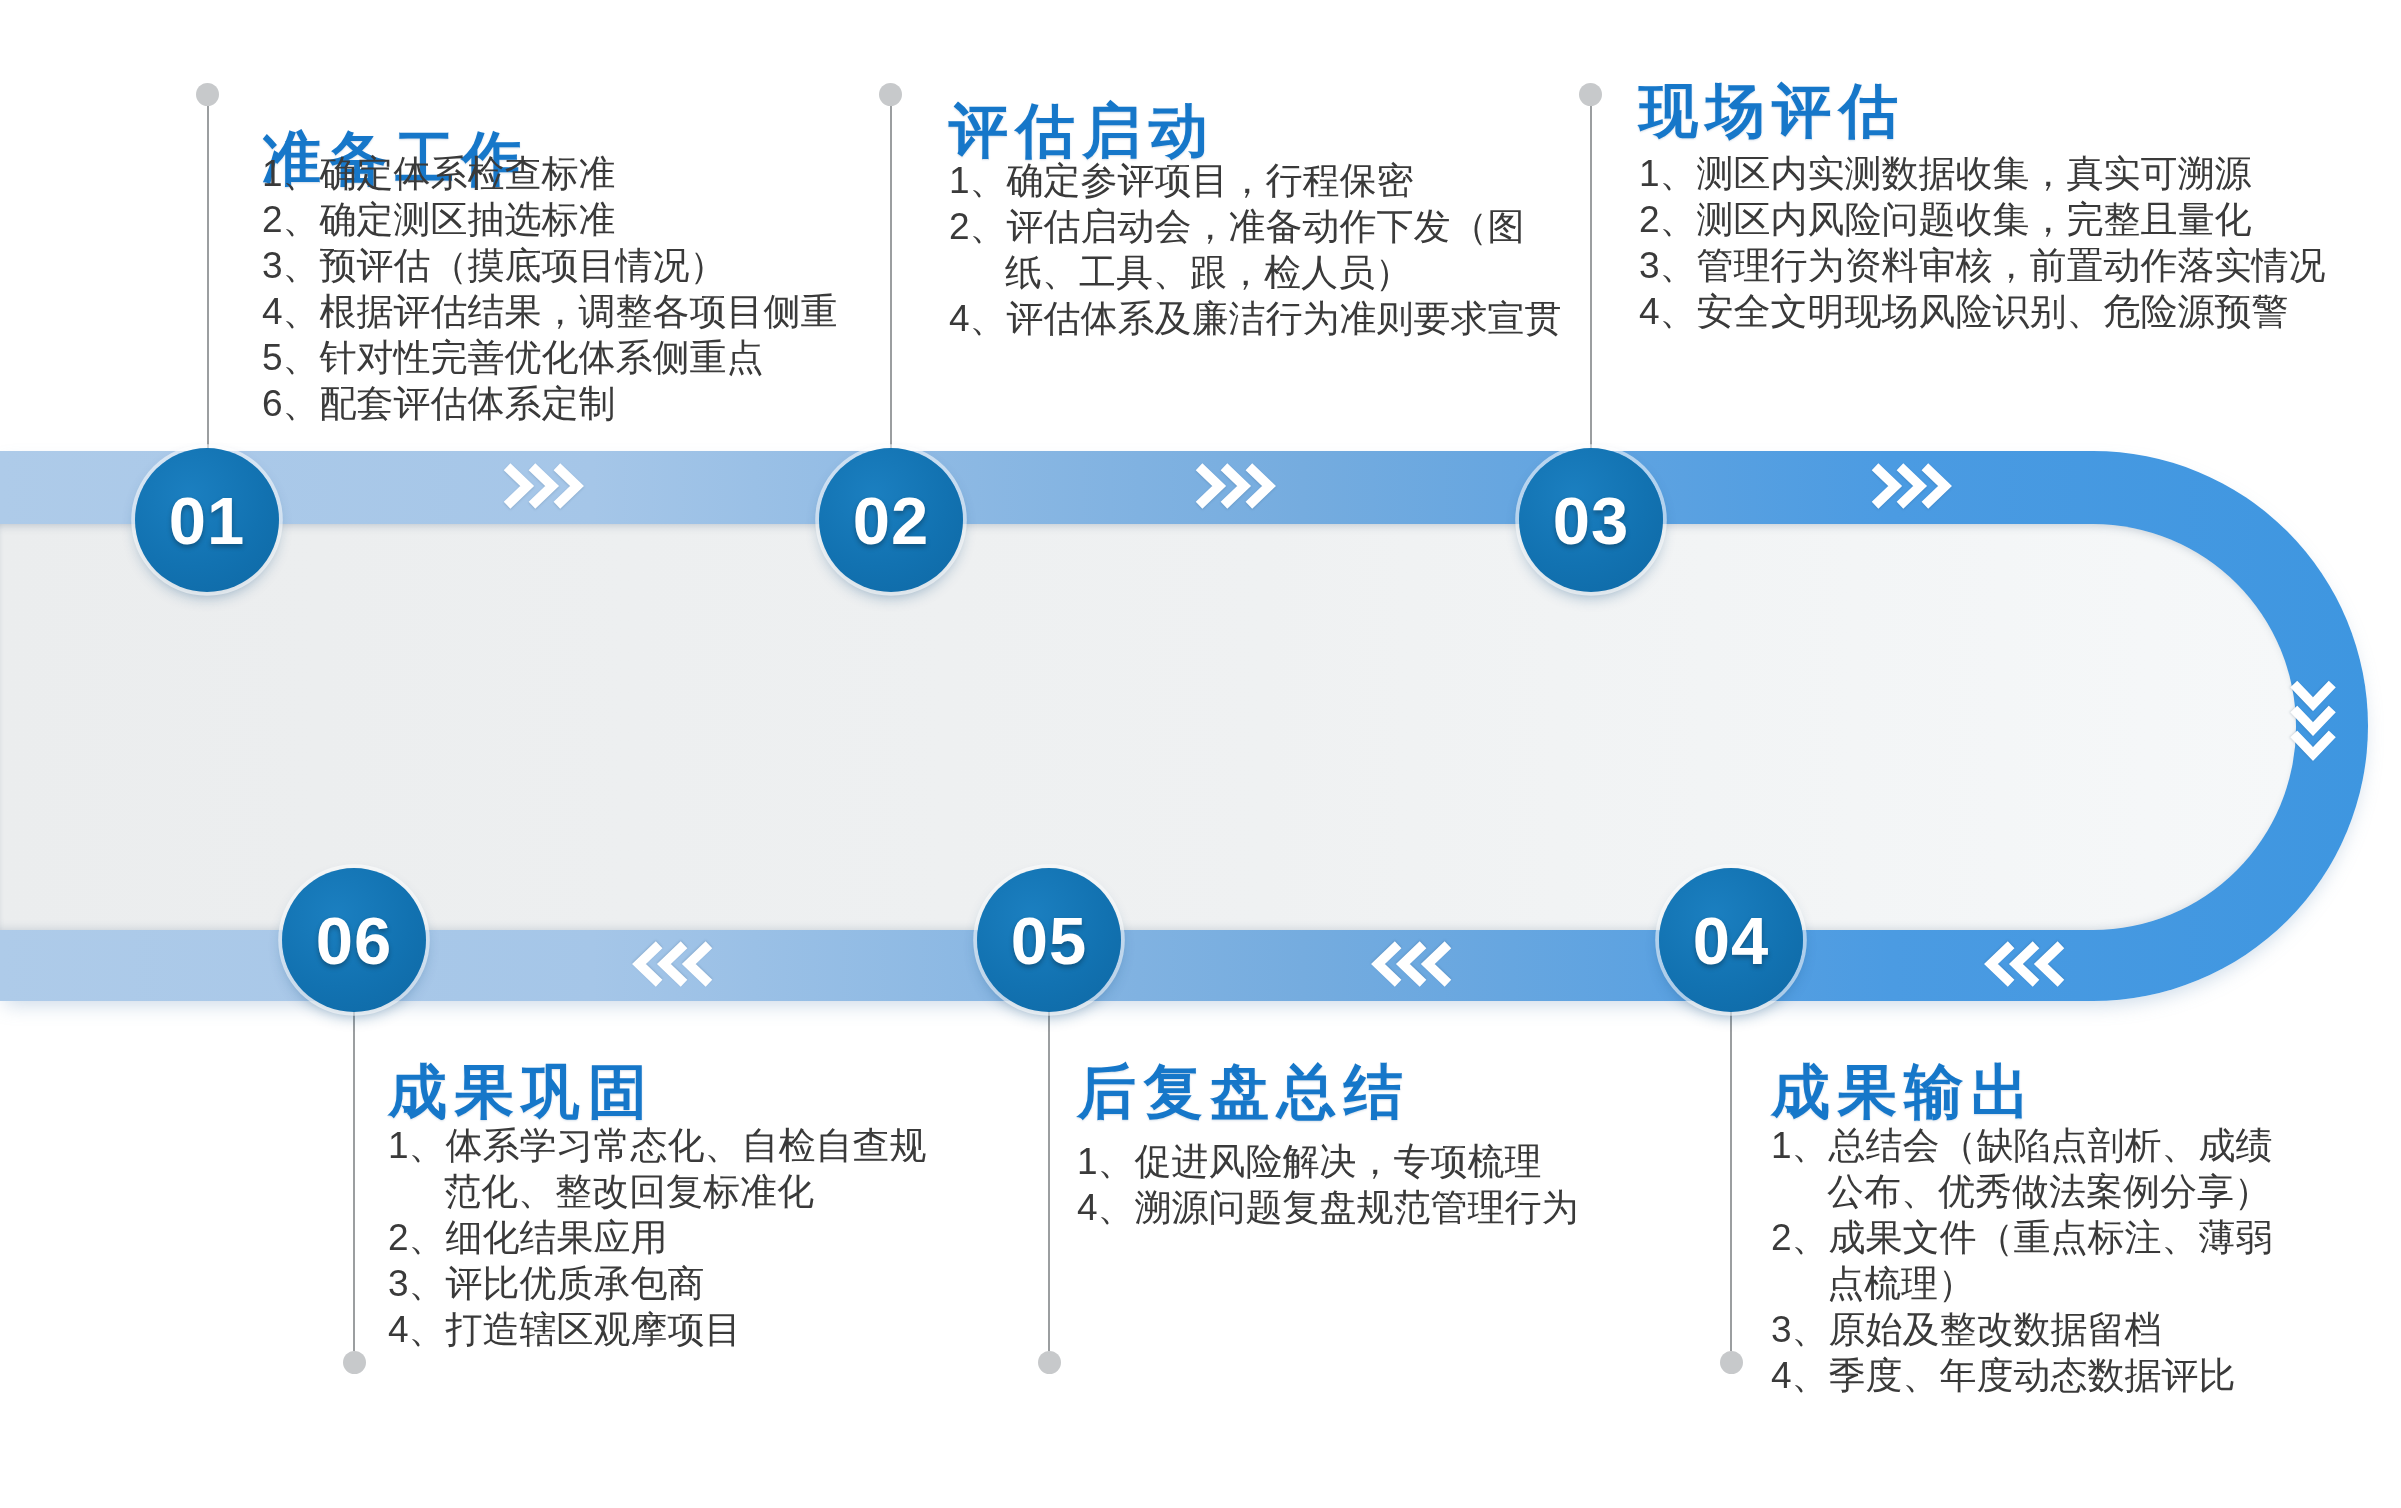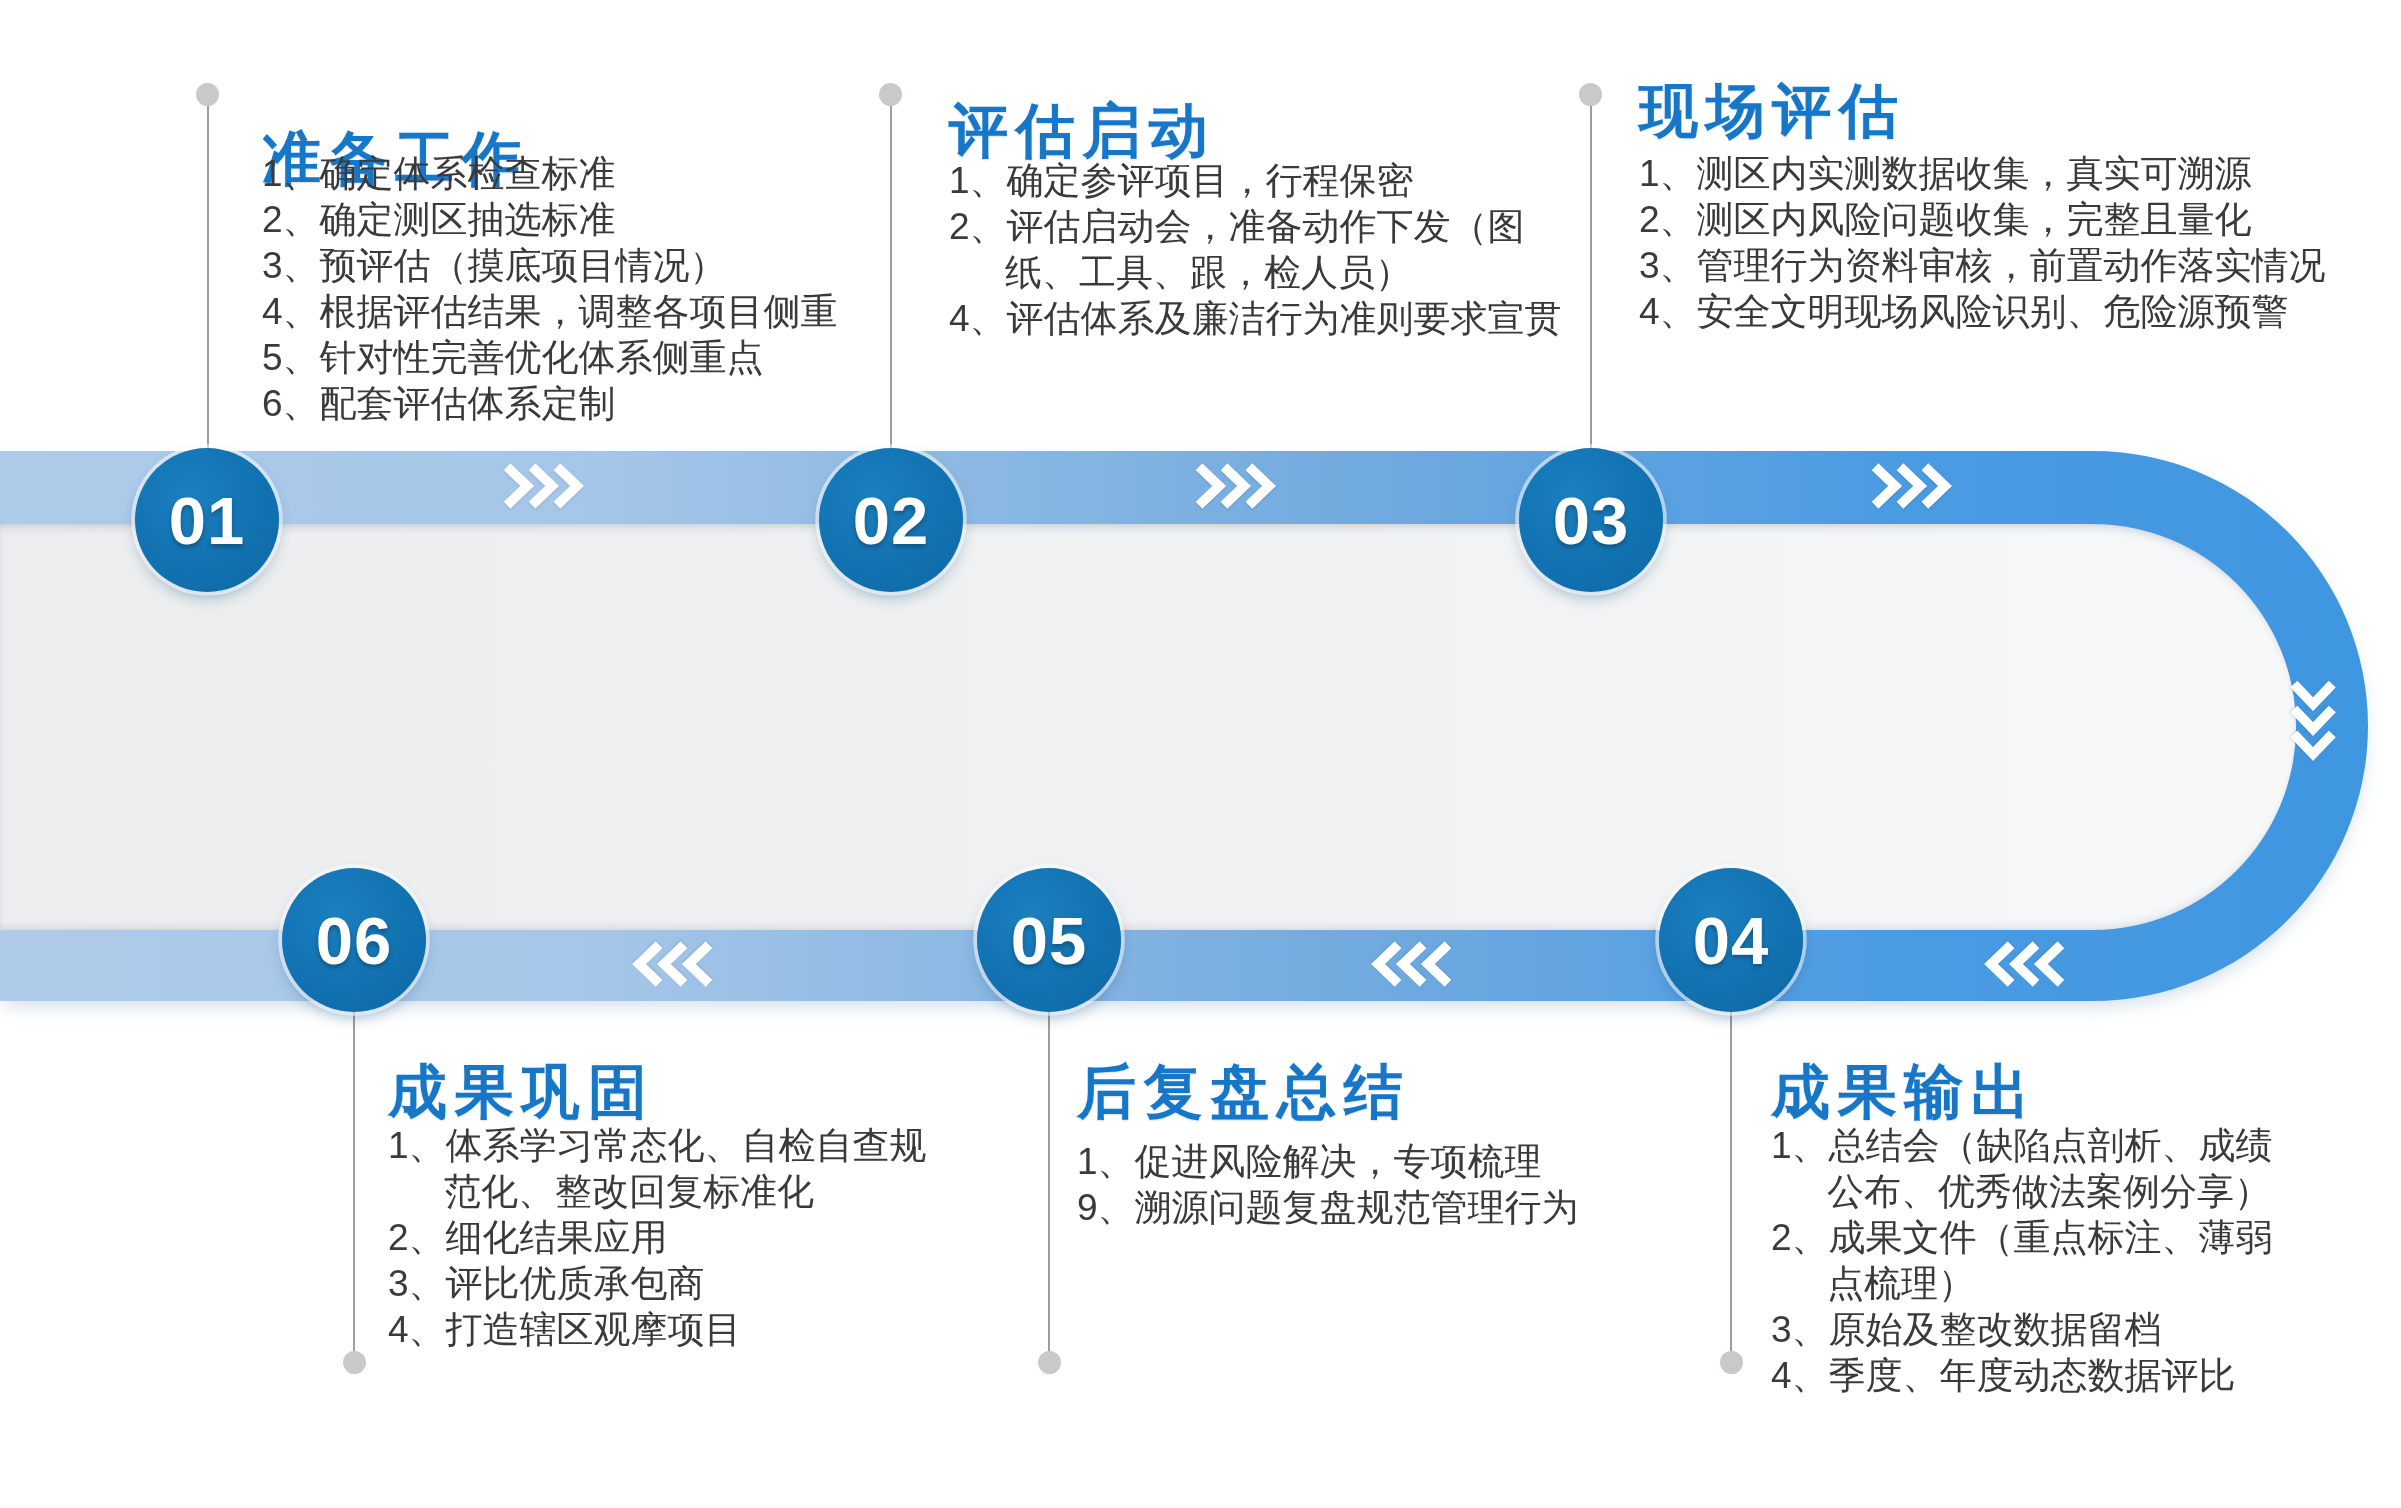--- a/index.html
+++ b/index.html
@@ -188,21 +188,21 @@
   <ul class="stage-items" style="left:1771px;top:1123px;width:524px;">
     <li>1、总结会（缺陷点剖析、成绩公布、优秀做法案例分享）</li>
     <li>2、成果文件（重点标注、薄弱点梳理）</li>
     <li>3、原始及整改数据留档</li>
     <li>4、季度、年度动态数据评比</li>
   </ul>
 
   <div class="stage-title" style="left:1077px;top:1053px;">后复盘总结</div>
   <ul class="stage-items" style="left:1077px;top:1123px;width:672px;margin-top:16px;">
     <li>1、促进风险解决，专项梳理</li>
-    <li>9、溯源问题复盘规范管理行为</li>
+    <li>4、溯源问题复盘规范管理行为</li>
   </ul>
 
   <div class="stage-title" style="left:388px;top:1053px;">成果巩固</div>
   <ul class="stage-items" style="left:388px;top:1123px;width:562px;">
     <li>1、体系学习常态化、自检自查规范化、整改回复标准化</li>
     <li>2、细化结果应用</li>
     <li>3、评比优质承包商</li>
     <li>4、打造辖区观摩项目</li>
   </ul>
 

